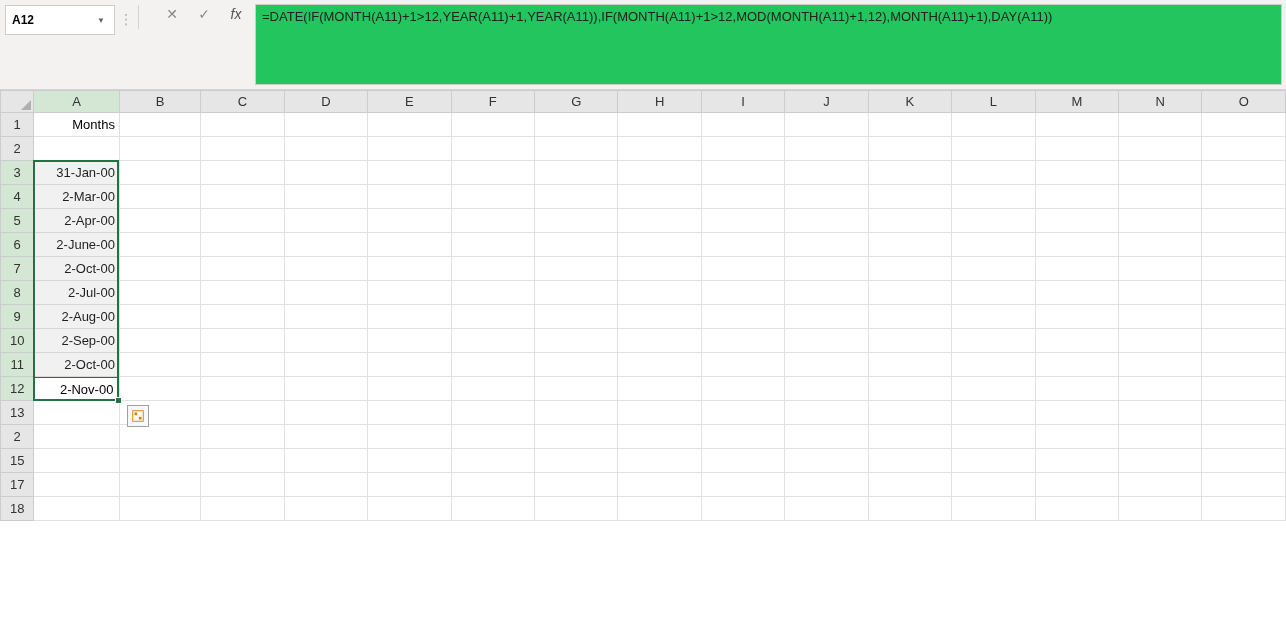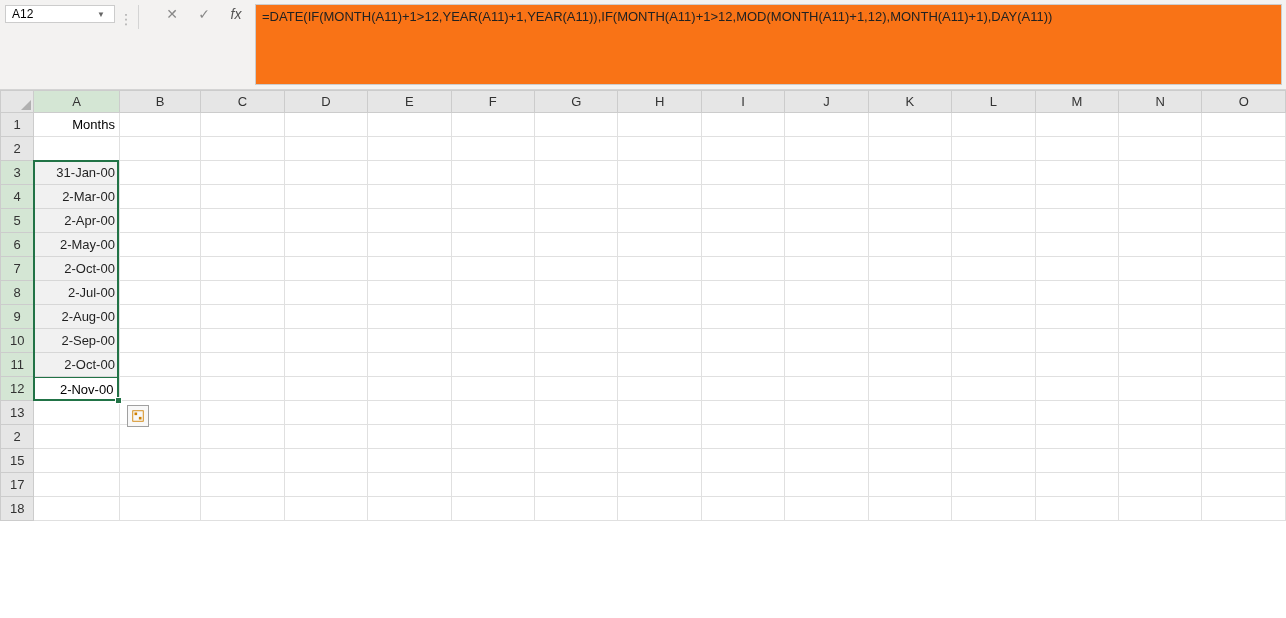--- a/index.html
+++ b/index.html
@@ -1,29 +1,29 @@
 <!DOCTYPE html>
 <html><head>
 <meta charset="utf-8">
 <style>
 * { margin: 0; padding: 0; box-sizing: border-box; font-family: "Segoe UI", Arial, sans-serif; font-size: 13px; }
 body { background: #ffffff; user-select: none; width: 1286px; height: 618px; overflow: hidden; position: relative; }
 
 
 .formula-row { display: flex; align-items: stretch; height: 90px; border-bottom: 1px solid #d4d4d4; background: #f3f2f1; }
 .name-box-area { display: flex; align-items: flex-start; padding-top: 5px; padding-left: 5px; gap: 4px; }
-.name-box { width: 110px; height: 18px; background: #ffffff; border: 1px solid #cccccc; display: flex; align-items: center; padding: 0 6px; }
+.name-box { width: 110px; height: 30px; background: #ffffff; border: 1px solid #cccccc; display: flex; align-items: center; padding: 0 6px; font-weight: bold; }
 .name-box-text { flex: 1; color: #000; font-size: 12px; }
 .name-box-drop { width: 14px; display: flex; align-items: center; justify-content: center; color: #666; font-size: 8px; }
 .fn-divider { width: 1px; background: #d4d4d4; margin: 4px 6px; height: 24px; align-self: flex-start; margin-top: 5px; }
 .small-dots { color: #aaa; font-size: 14px; letter-spacing: -1px; padding-top: 6px; }
 .fb-icons { display: flex; gap: 14px; padding: 6px 10px 0 18px; align-items: flex-start; }
 .fb-icon { width: 18px; color: #888; font-size: 14px; text-align: center; }
 .fx-icon { font-style: italic; font-family: Liberation Sans, sans-serif; color: #555; }
-.formula-text-box { flex: 1; background: #f97316; border: 1px solid #cccccc; margin: 4px 4px 4px 0; padding: 4px 6px; font-size: 13px; color: #222; white-space: pre-wrap; line-height: 1.3; }
+.formula-text-box { flex: 1; background: #22c55e; border: 1px solid #cccccc; margin: 4px 4px 4px 0; padding: 4px 6px; font-size: 13px; color: #222; white-space: pre-wrap; line-height: 1.3; }
 
 
 .grid-wrap { position: relative; }
 table.sheet { border-collapse: collapse; table-layout: fixed; width: 1286px; }
 .corner { background: #e6e6e6; border: 1px solid #cccccc; width: 32px; height: 22px; position: relative; }
 .corner::after { content: ""; position: absolute; right: 2px; bottom: 2px; border-style: solid; border-width: 0 0 10px 10px; border-color: transparent transparent #b0b0b0 transparent; }
 th.colhdr { background: #e6e6e6; border: 1px solid #cccccc; height: 22px; font-weight: normal; color: #333; font-size: 13px; }
 th.colhdr.sel { background: #d4e6d4; }
 th.rowhdr { background: #e6e6e6; border: 1px solid #cccccc; width: 32px; font-weight: normal; color: #333; text-align: center; font-size: 13px; }
 th.rowhdr.sel { background: #d4e6d4; }
@@ -208,21 +208,21 @@
           <td class="cell" id="cell-I5"></td>
           <td class="cell" id="cell-J5"></td>
           <td class="cell" id="cell-K5"></td>
           <td class="cell" id="cell-L5"></td>
           <td class="cell" id="cell-M5"></td>
           <td class="cell" id="cell-N5"></td>
           <td class="cell" id="cell-O5"></td>
         </tr>
         <tr>
           <th class="rowhdr sel">6</th>
-          <td class="cell" id="cell-A6">2-May-00</td>
+          <td class="cell" id="cell-A6">2-June-00</td>
           <td class="cell" id="cell-B6"></td>
           <td class="cell" id="cell-C6"></td>
           <td class="cell" id="cell-D6"></td>
           <td class="cell" id="cell-E6"></td>
           <td class="cell" id="cell-F6"></td>
           <td class="cell" id="cell-G6"></td>
           <td class="cell" id="cell-H6"></td>
           <td class="cell" id="cell-I6"></td>
           <td class="cell" id="cell-J6"></td>
           <td class="cell" id="cell-K6"></td>

